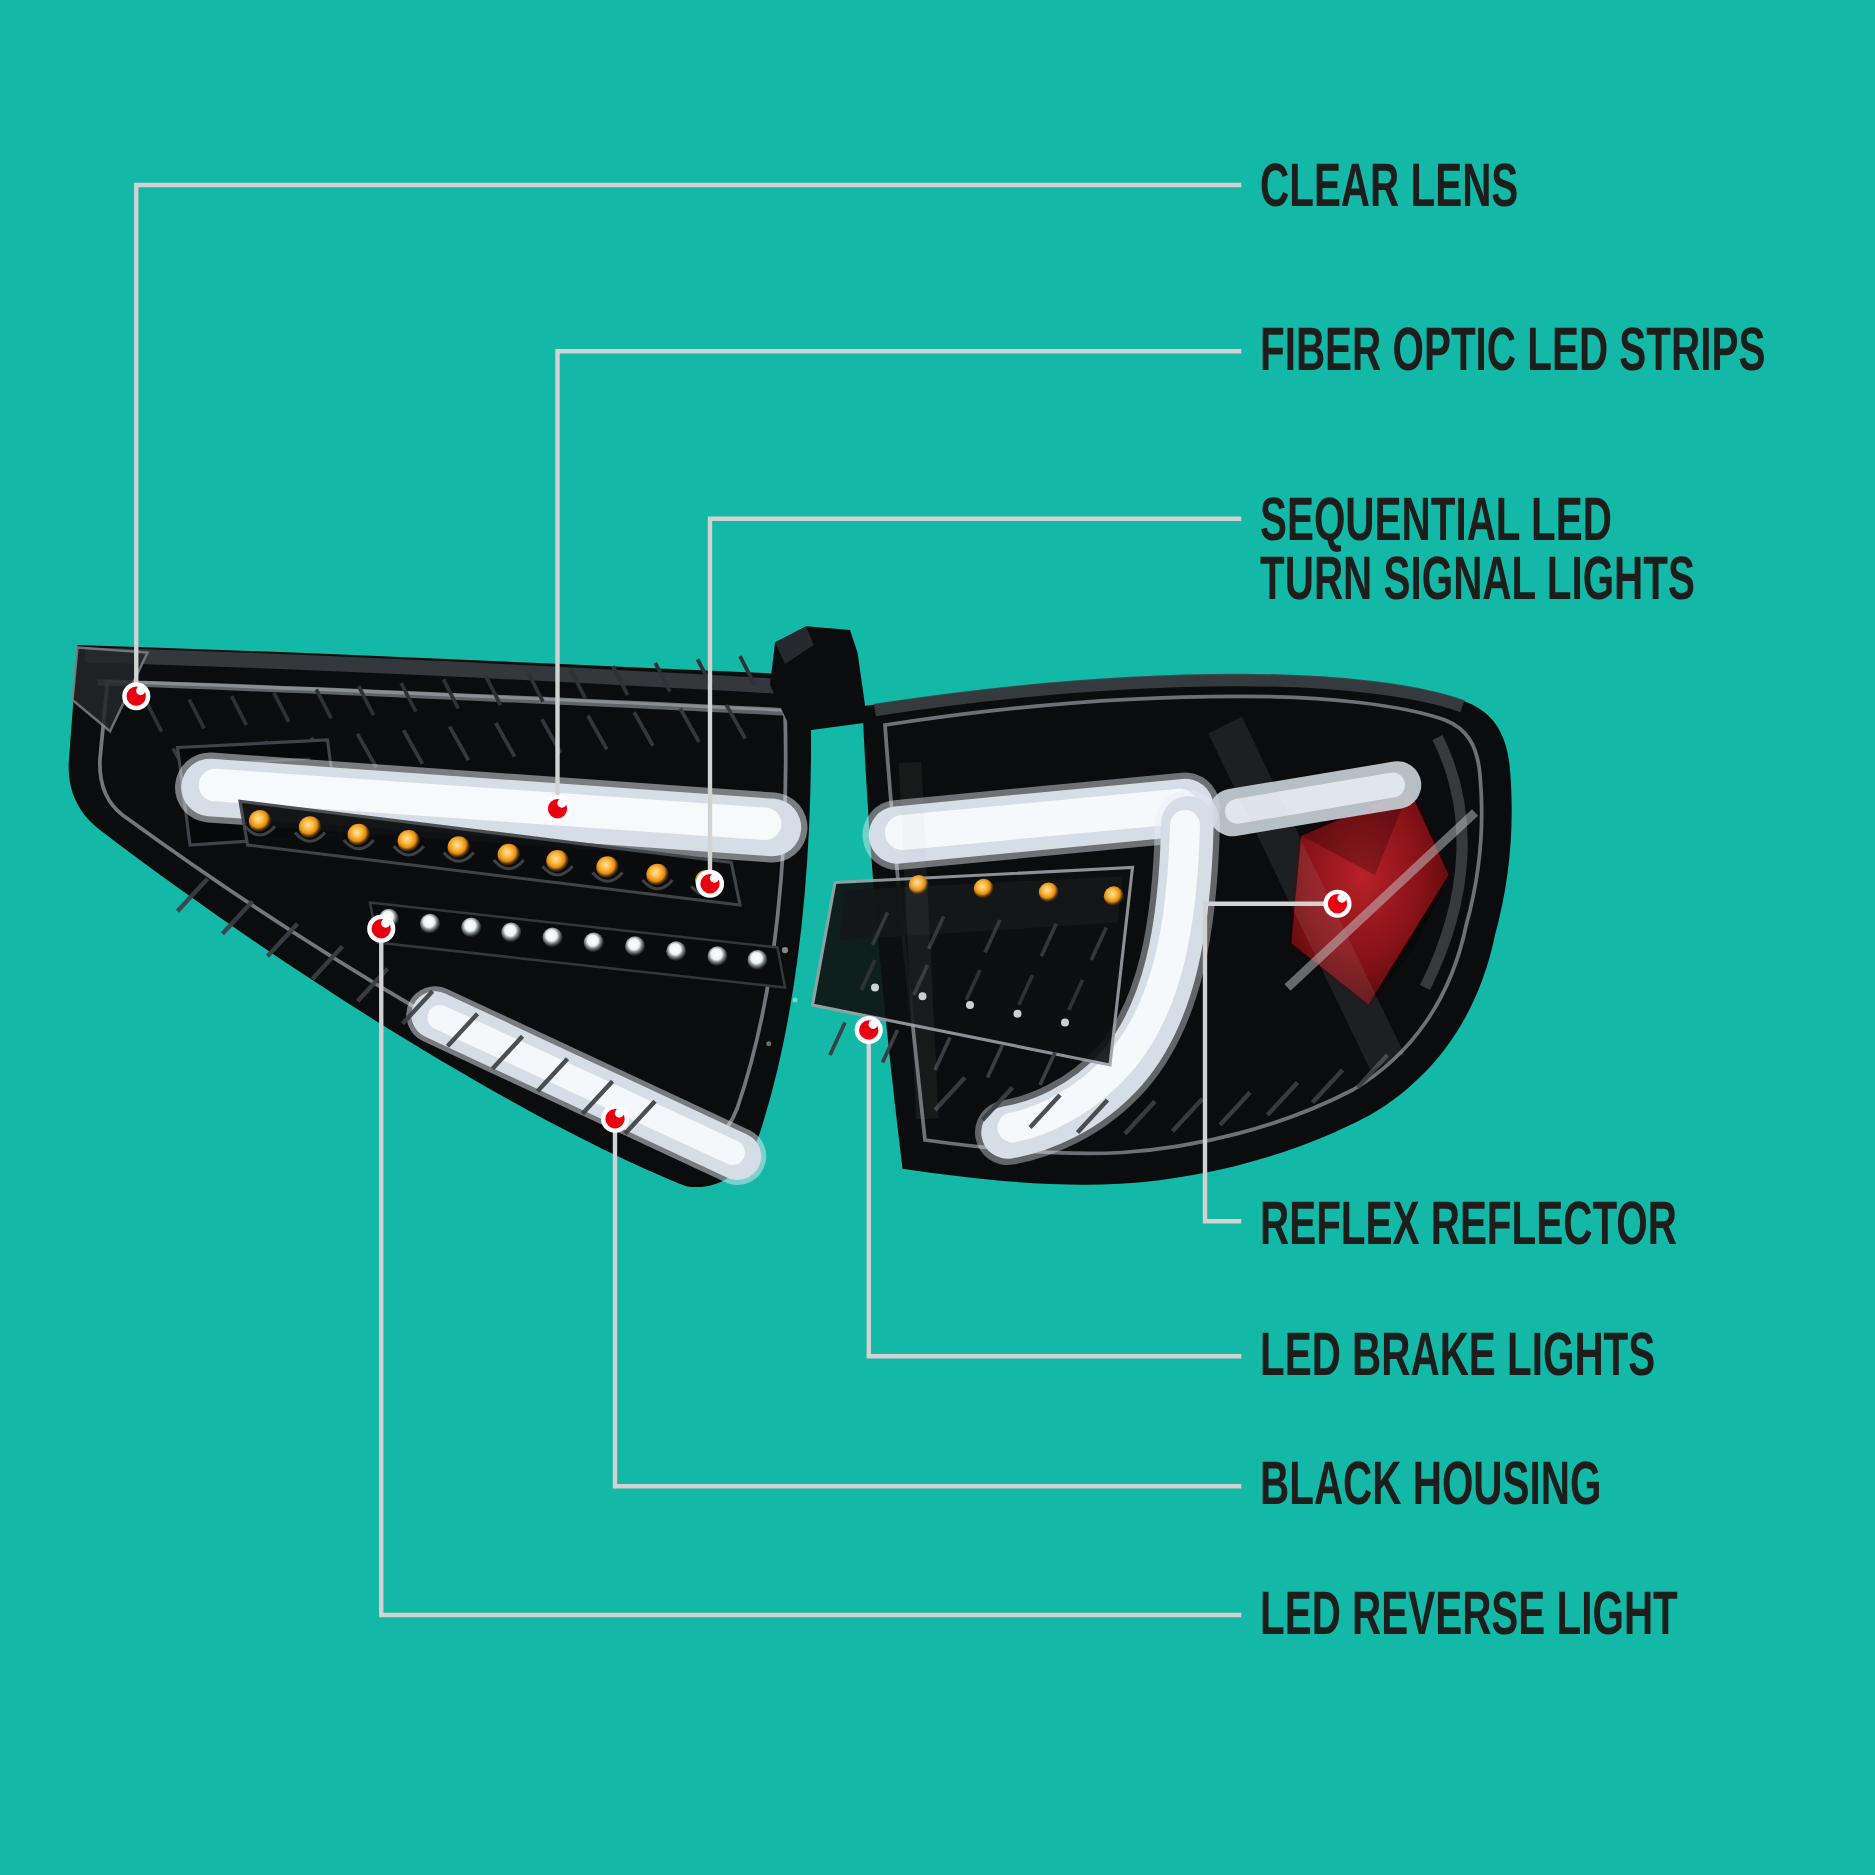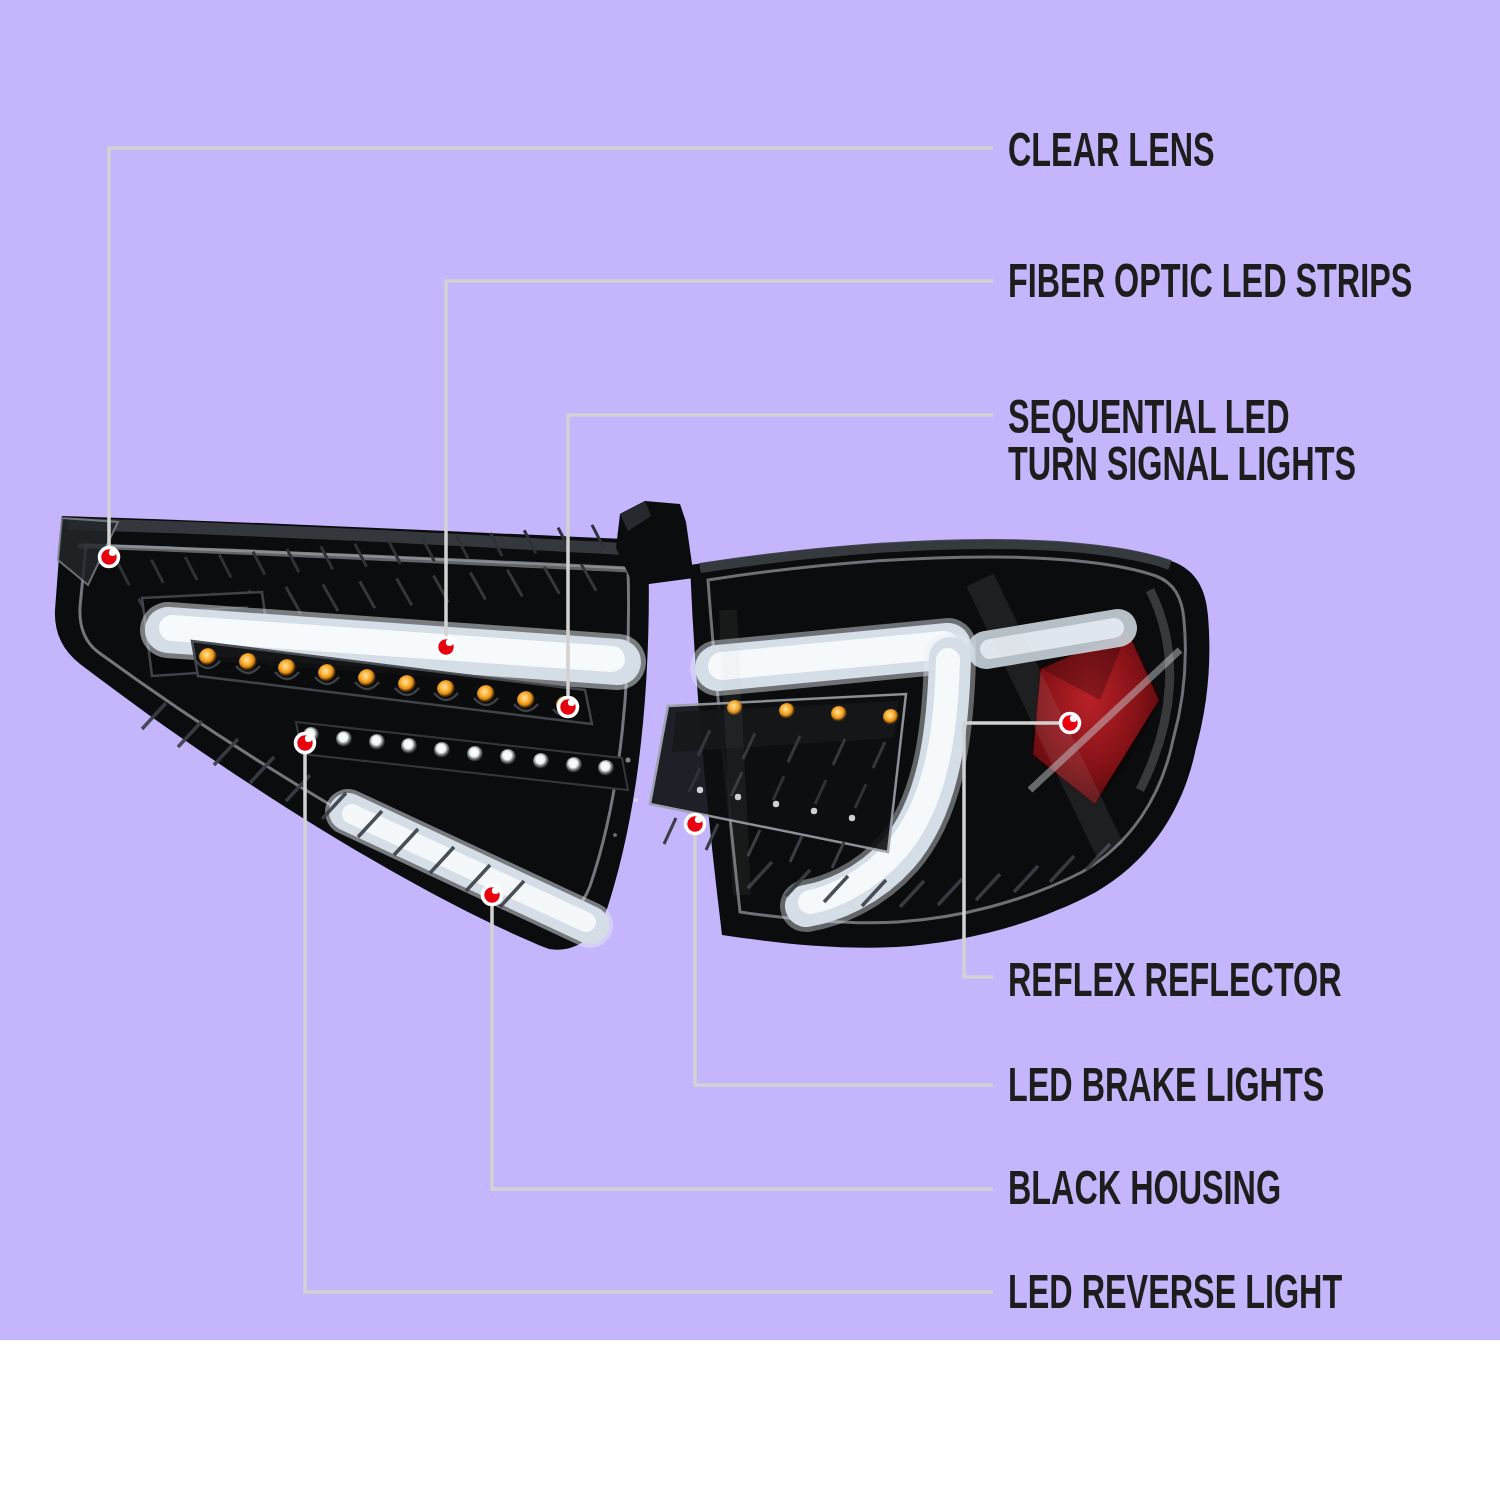--- a/index.html
+++ b/index.html
@@ -1,18 +1,18 @@
 <!DOCTYPE html>
 <html><head>
 <meta charset="utf-8">
 <title></title>
 <style>
   html,body{margin:0;padding:0;background:#ffffff;}
   #stage{
-    position:relative;width:1500px;height:1340px;background:#c4b5fd;
+    position:relative;width:1500px;height:1500px;background:#14b8a6;
     overflow:hidden;font-family:"Liberation Sans","DejaVu Sans",sans-serif;
   }
   #art{position:absolute;left:0;top:0;width:1500px;height:1500px;}
   .label{
     position:absolute;left:1008px;
     font-weight:700;font-size:49px;line-height:47px;
     color:#1d1d1b;letter-spacing:0px;white-space:nowrap;
     transform:scaleX(0.66);transform-origin:0 50%;
   }
   .label span{display:block;}

